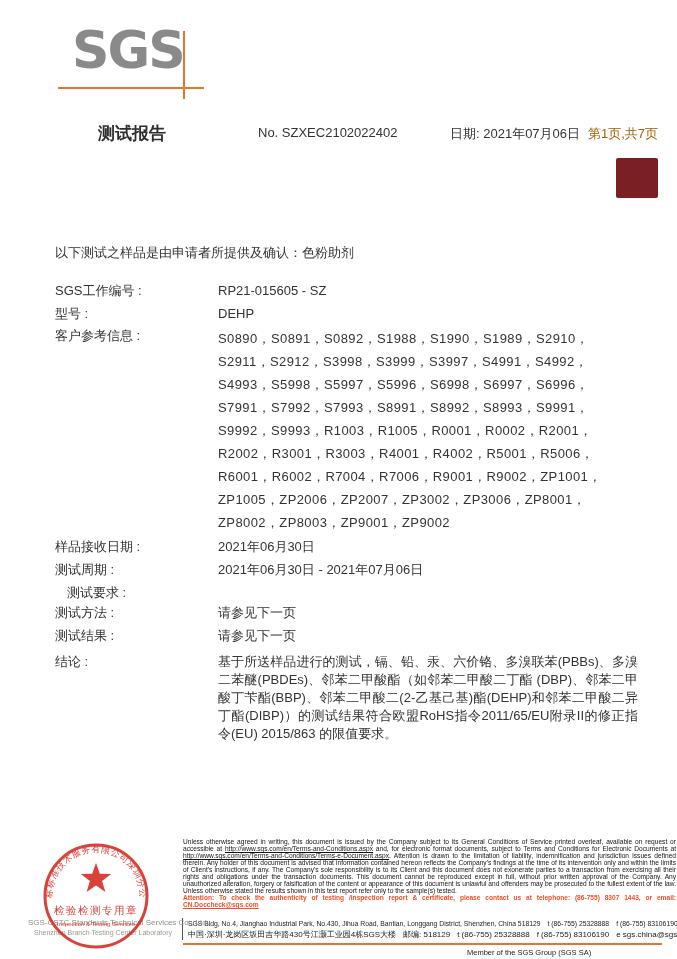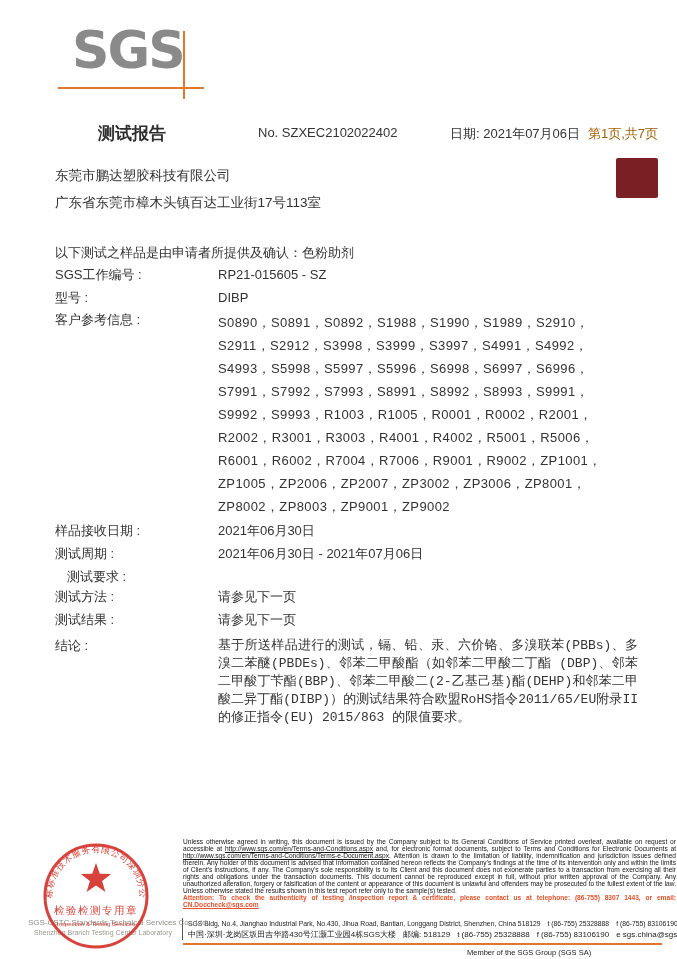--- a/index.html
+++ b/index.html
@@ -18,27 +18,27 @@
   .report-header .no{position:absolute;left:160px;top:3px;font-size:13px;color:#333;}
   .report-header .date{position:absolute;left:352px;top:3px;font-size:13px;color:#333;}
   .report-header .page-info{position:absolute;left:490px;top:3px;font-size:13px;color:#a16207;}
   
   .applicant{position:absolute;left:55px;top:162px;font-size:13.5px;color:#333;}
   .applicant div{line-height:27px;}
   
   .seal-box{position:absolute;left:616px;top:158px;width:42px;height:40px;background:#7a2025;border-radius:2px;}
   
   .content{position:absolute;left:55px;top:244px;width:585px;font-size:13px;color:#333;}
-  .intro{margin-bottom:4px;line-height:18px;}
+  .intro{margin-bottom:20px;line-height:18px;}
   .row{display:grid;grid-template-columns:163px 1fr;align-items:start;}
   .row .lbl{line-height:18px;}
   .row .val{line-height:18px;}
   .mb5{margin-bottom:5px;} .mb4{margin-bottom:4px;} .mb2{margin-bottom:2px;margin-left:12px;} .mb8{margin-bottom:8px;}
   .codes div{line-height:23px;letter-spacing:0.4px;}
-  .conclusion-val{width:420px;line-height:19px;text-align:justify;font-family:Liberation Mono, monospace;}
+  .conclusion-val{width:420px;line-height:19px;text-align:justify;}
   
   .footer{position:absolute;left:0;top:835px;width:677px;height:124px;}
   .fine-print{position:absolute;left:183px;top:3px;width:493px;font-size:6.6px;line-height:7px;
     color:#141414;text-align:justify;}
   .fine-print .u{text-decoration:underline;}
   .attention{color:#e8512a;font-weight:bold;}
   .addr{position:absolute;left:182px;top:83px;border-left:1px solid #555;padding-left:5px;width:488px;color:#222;}
   .addr .l1{font-size:6.8px;line-height:11px;white-space:nowrap;}
   .addr .l2{font-size:8px;line-height:11px;white-space:nowrap;}
   .addr span{margin-right:7px;}
@@ -57,38 +57,34 @@
   <div class="logo-hline"></div>
   <div class="logo-vline"></div>
 
   <div class="report-header">
     <span class="title">测试报告</span>
     <span class="no">No. SZXEC2102022402</span>
     <span class="date">日期: 2021年07月06日</span>
     <span class="page-info">第1页,共7页</span>
   </div>
 
-  <div class="applicant">
-    <div>东莞市鹏达塑胶科技有限公司</div>
-    <div>广东省东莞市樟木头镇百达工业街17号113室</div>
-  </div>
 
   <div class="seal-box"></div>
 
   <div class="content">
     <div class="intro">以下测试之样品是由申请者所提供及确认：色粉助剂</div>
 
     <div class="row mb5">
       <div class="lbl">SGS工作编号 :</div>
       <div class="val">RP21-015605 - SZ</div>
     </div>
 
     <div class="row mb4">
       <div class="lbl">型号 :</div>
-      <div class="val">DIBP</div>
+      <div class="val">DEHP</div>
     </div>
 
     <div class="row mb4">
       <div class="lbl">客户参考信息 :</div>
       <div class="val codes">
         <div>S0890，S0891，S0892，S1988，S1990，S1989，S2910，</div>
         <div>S2911，S2912，S3998，S3999，S3997，S4991，S4992，</div>
         <div>S4993，S5998，S5997，S5996，S6998，S6997，S6996，</div>
         <div>S7991，S7992，S7993，S8991，S8992，S8993，S9991，</div>
         <div>S9992，S9993，R1003，R1005，R0001，R0002，R2001，</div>

